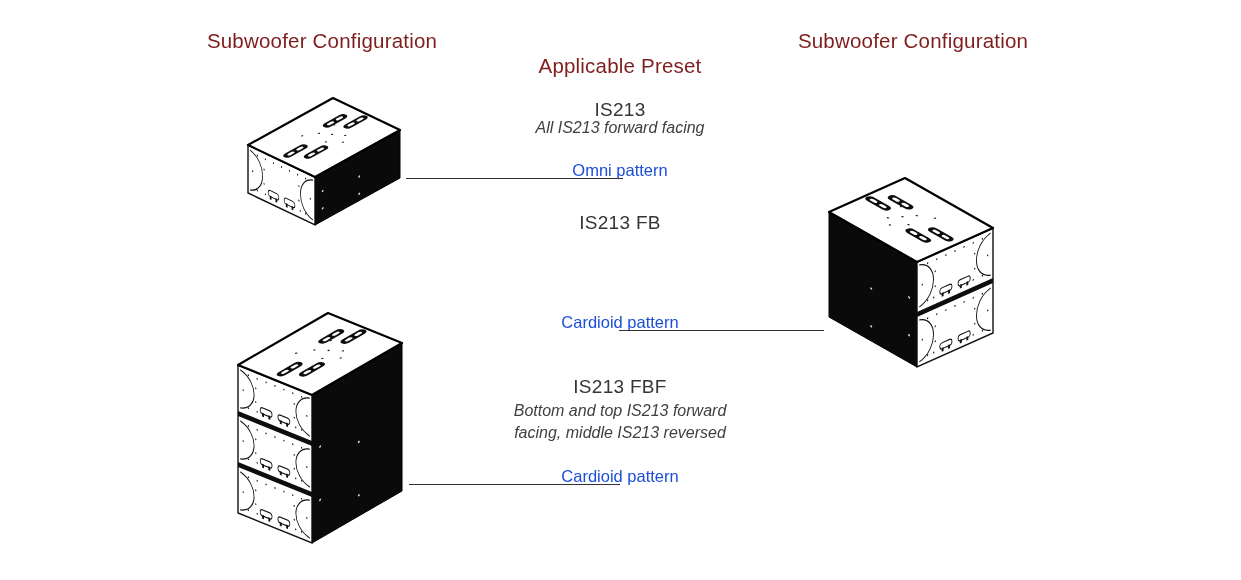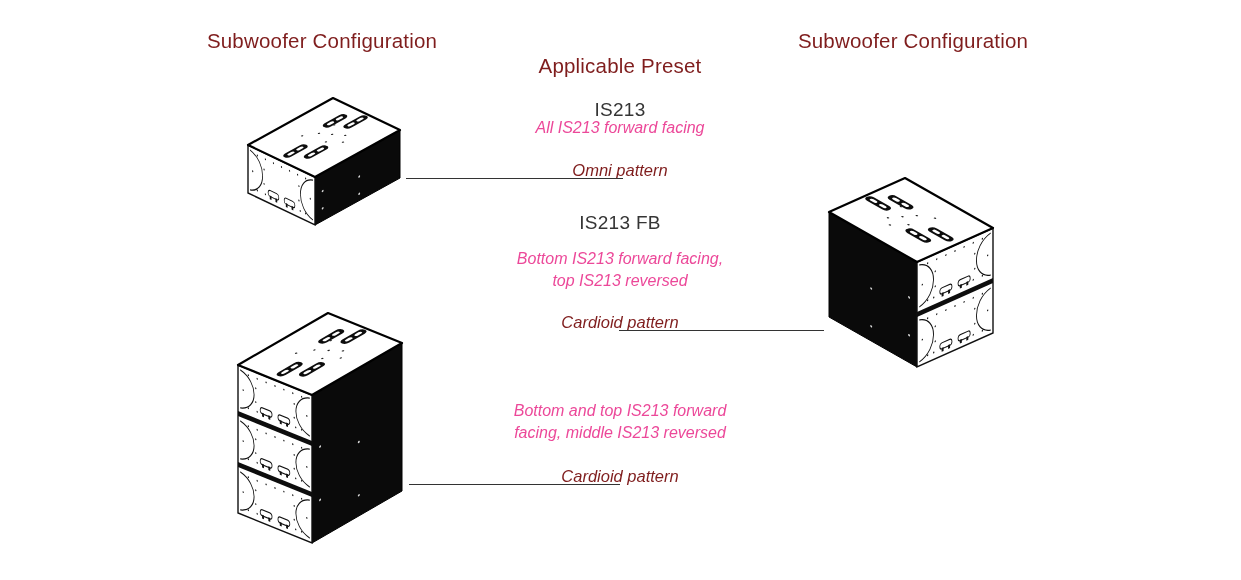--- a/index.html
+++ b/index.html
@@ -13,25 +13,25 @@
   }
   #hdr-left{left:162px;}
   #hdr-center{left:460px;margin-top:25px;}
   #hdr-right{left:753px;}
   .preset-name{
     position:absolute;left:460px;width:320px;text-align:center;
     font-size:19px;line-height:22px;font-weight:400;color:#353535;letter-spacing:.3px;
   }
   .preset-desc{
     position:absolute;left:460px;width:320px;text-align:center;
-    font-size:16px;line-height:22px;font-style:italic;color:#ec4899;white-space:pre-line;
+    font-size:16px;line-height:22px;font-style:italic;color:#404040;white-space:pre-line;
   }
   .pattern-label{
     position:absolute;left:460px;width:320px;text-align:center;
-    font-size:16.5px;line-height:18px;font-style:italic;color:#7f1d1d;
+    font-size:16.5px;line-height:18px;color:#1d4ed8;
   }
   #p1-name{top:99px;} #p1-desc{top:117px;} #p1-pattern{top:161px;}
   #p2-name{top:212px;} #p2-desc{top:248px;} #p2-pattern{top:313px;}
   #p3-name{top:376px;} #p3-desc{top:400px;} #p3-pattern{top:467px;}
   .connector{position:absolute;height:0;border-top:1.4px solid #333;}
   #conn1{left:406px;top:178px;width:217px;}
   #conn2{left:619px;top:330px;width:205px;}
   #conn3{left:409px;top:484px;width:211px;}
   .figure{position:absolute;}
   #fig1{left:245px;top:95px;width:158px;height:133px;}
@@ -46,24 +46,23 @@
 
   <div class="col-header" id="hdr-left">Subwoofer Configuration</div>
   <div class="col-header" id="hdr-center">Applicable Preset</div>
   <div class="col-header" id="hdr-right">Subwoofer Configuration</div>
 
   <div class="preset-name" id="p1-name">IS213</div>
   <div class="preset-desc" id="p1-desc">All IS213 forward facing</div>
   <div class="pattern-label" id="p1-pattern">Omni pattern</div>
 
   <div class="preset-name" id="p2-name">IS213 FB</div>
-  <div class="preset-desc" id="p2-desc">Bottom IS213 forward facing,
-top IS213 reversed</div>
   <div class="pattern-label" id="p2-pattern">Cardioid pattern</div>
 
+  <div class="preset-name" id="p3-name">IS213 FBF</div>
   <div class="preset-desc" id="p3-desc">Bottom and top IS213 forward
 facing, middle IS213 reversed</div>
   <div class="pattern-label" id="p3-pattern">Cardioid pattern</div>
 
   <div class="connector" id="conn1"></div>
   <div class="connector" id="conn2"></div>
   <div class="connector" id="conn3"></div>
 
   <div class="figure" id="fig1">
       <svg viewBox="0 0 158 133" width="158" height="133" xmlns="http://www.w3.org/2000/svg">

